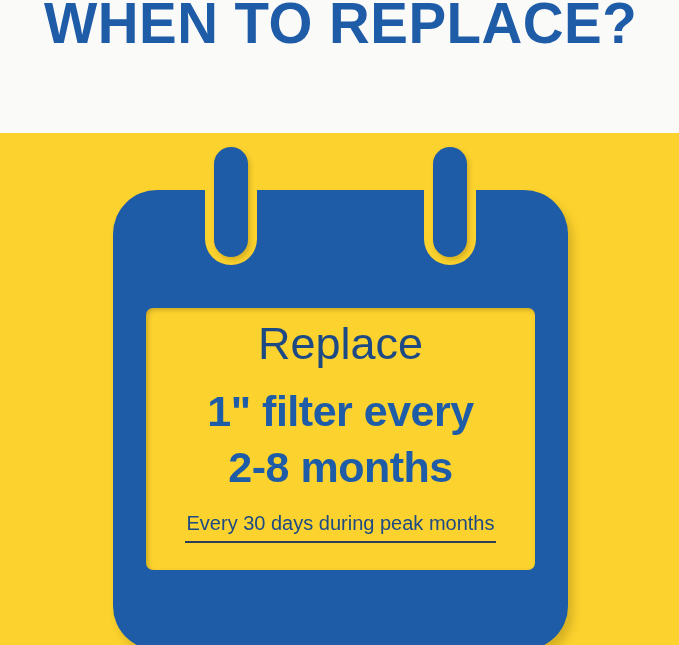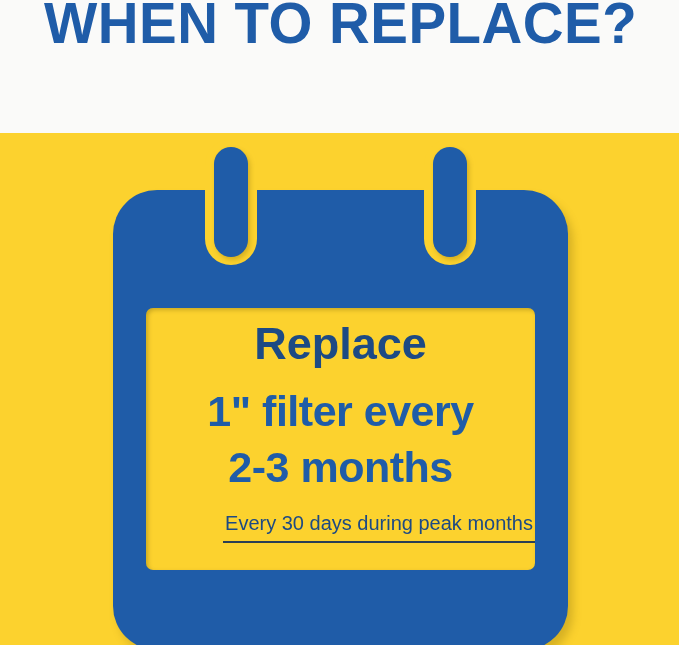--- a/index.html
+++ b/index.html
@@ -118,21 +118,21 @@
     text-align: center;
   }
 
   .line-replace {
     position: absolute;
     left: 0;
     top: 10px;
     width: 389px;
     margin: 0;
     font-family: "Liberation Sans", sans-serif;
-    font-weight: 700;
+    font-weight: 400;
     font-size: 45px;
     line-height: 52px;
     color: #1d4a84;
     letter-spacing: 0px;
   }
 
   .line-big {
     position: absolute;
     left: 0;
     width: 389px;
@@ -146,21 +146,21 @@
     white-space: nowrap;
   }
   .line-big-1 { top: 77px; }
   .line-big-2 { top: 133px; }
 
   .line-note-wrap {
     position: absolute;
     left: 0;
     top: 203px;
     width: 389px;
-    text-align: right;
+    text-align: center;
   }
 
   .line-note {
     display: inline-block;
     margin: 0;
     padding: 0 2px 5px 2px;
     font-family: "Liberation Sans", sans-serif;
     font-weight: 400;
     font-size: 20px;
     line-height: 25px;
@@ -188,21 +188,21 @@
 
     <div class="calendar">
 
       <div class="panel">
         <div class="panel-inner">
 
           <p class="line-replace">Replace</p>
 
           <p class="line-big line-big-1">1" filter every</p>
 
-          <p class="line-big line-big-2">2-3 months</p>
+          <p class="line-big line-big-2">2-8 months</p>
 
           <div class="line-note-wrap">
             <p class="line-note">Every 30 days during peak months</p>
           </div>
 
         </div>
       </div>
 
     </div>
   </div>

